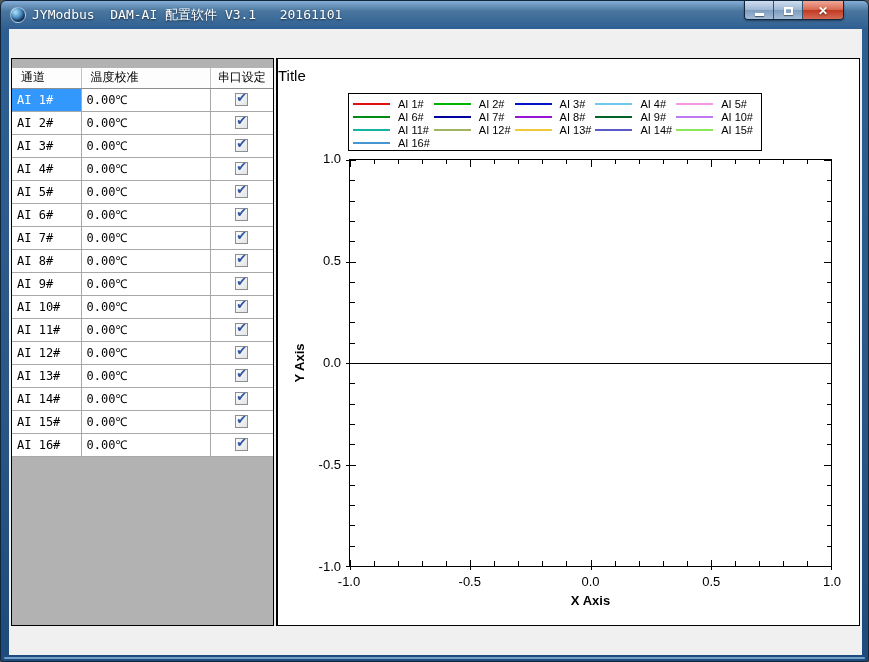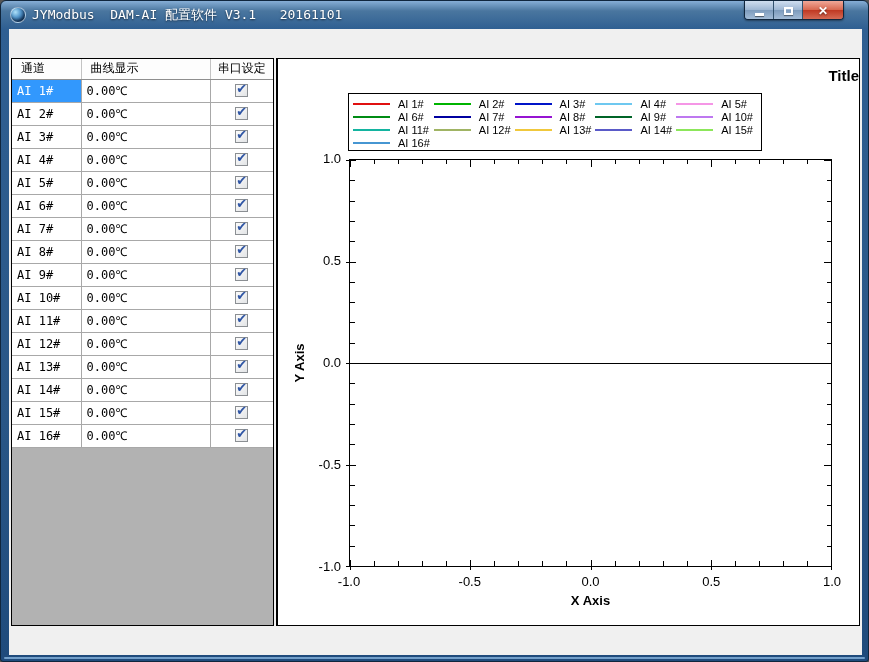--- a/index.html
+++ b/index.html
@@ -31,35 +31,35 @@
   .client{position:absolute;left:8px;top:28px;width:853px;height:626px;background:#f0f0f0;}
   
   .tabbar{position:absolute;left:3px;top:3px;right:3px;height:24px;display:flex;align-items:flex-end;border-bottom:1px solid #9aa0a8;}
   .tab{height:21px;padding:3px 8px 2px;font-size:12px;color:#000;cursor:pointer;margin-right:2px;white-space:nowrap;
     background:linear-gradient(180deg,#f5f6f7 0,#e4e6e8 70%,#d8dadd 100%);
     border:1px solid #8c8f94;border-bottom:none;border-radius:2px 2px 0 0;}
   .tab.active{height:24px;padding-top:5px;margin-bottom:-1px;background:#f2f2f2;
     box-shadow:inset 0 1px 0 #fff;border-color:#7b7e83;}
   
   .left-panel{position:absolute;left:2px;top:29px;width:263px;height:568px;background:#b2b2b2;border:1px solid #000;overflow:hidden;}
-  table.grid{border-collapse:collapse;width:261px;table-layout:fixed;background:#fff;font-size:12px;}
+  table.grid{border-collapse:collapse;width:261px;table-layout:fixed;background:#fff;font-size:12px;margin-top:9px;}
   table.grid col.c1{width:69px;} table.grid col.c2{width:129px;} table.grid col.c3{width:63px;}
   table.grid th{height:20px;font-weight:normal;text-align:left;padding-left:9px;background:#fdfdfd;
     border-right:1px solid #c3c3c3;border-bottom:1px solid #8e8e8e;cursor:pointer;}
   table.grid th:last-child{text-align:center;padding-left:0;border-right:none;}
   table.grid td{height:23px;border-right:1px solid #a8a8a8;border-bottom:1px solid #a8a8a8;padding-left:5px;background:#fff;}
   table.grid td:last-child{border-right:none;text-align:center;padding-left:0;}
   td.ch.sel{background:#3298fd;color:#fff;}
   .checkbox{position:relative;width:13px;height:13px;margin:0 auto;border:1px solid #8b8f93;
     background:linear-gradient(135deg,#fcfcfc,#e2e4e6);cursor:pointer;}
   .checkbox .mark{position:absolute;left:0px;top:-3px;color:#2f55a4;font-size:13px;line-height:13px;font-family:"DejaVu Sans",sans-serif;}
   
   .chart-panel{position:absolute;left:267px;top:29px;width:584px;height:568px;background:#fff;
     border:1px solid #000;border-left-width:2px;font-family:"Liberation Sans",sans-serif;}
-  .chart-title{position:absolute;left:0;right:0;top:8px;text-align:right;font-size:15px;font-weight:bold;color:#000;}
+  .chart-title{position:absolute;left:0;right:0;top:8px;text-align:left;font-size:15px;font-weight:normal;color:#000;}
   .legend{position:absolute;left:70px;top:34px;width:414px;height:58px;border:1px solid #000;
     display:grid;grid-template-columns:repeat(5,1fr);align-content:flex-start;padding:3px 4px;}
   .lg-item{display:flex;align-items:center;height:13px;}
   .lg-line{width:37px;height:2px;flex:0 0 37px;margin-right:8px;}
   .lg-label{font-size:11px;color:#000;white-space:nowrap;}
   .plot{position:absolute;left:71px;top:100px;width:483px;height:408px;border:1px solid #000;}
   .tk{position:absolute;background:#000;}
   .tk.b{bottom:0;width:1px;height:5px;}
   .tk.b.mj{height:10px;bottom:-4px;}
   .tk.t{top:0;width:1px;height:4px;}
@@ -108,21 +108,21 @@
     <div class="left-panel">
       <table class="grid">
         <colgroup>
             <col class="c1">
             <col class="c2">
             <col class="c3">
           </colgroup>
         <thead>
             <tr id="thead-row">
               <th>通道</th>
-              <th>曲线显示</th>
+              <th>温度校准</th>
               <th>串口设定</th>
             </tr>
           </thead>
         <tbody id="tbody">
             <tr>
               <td class="ch sel">AI 1#</td>
               <td>0.00℃</td>
               <td>
                 <div class="checkbox checked">
                   <span class="mark">✔</span>

